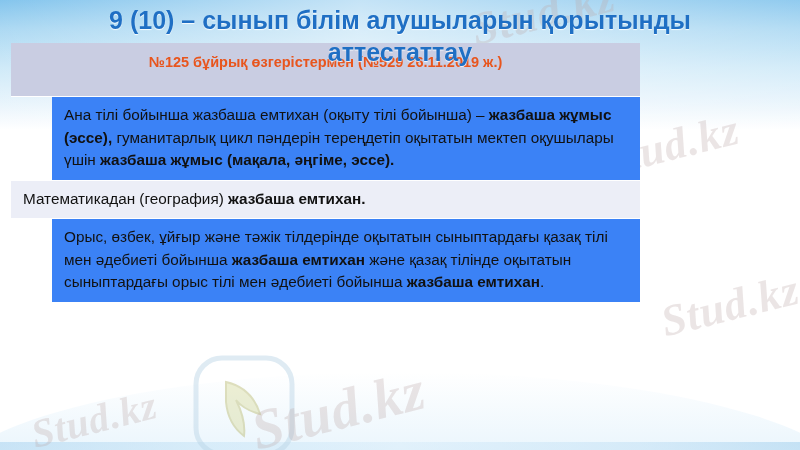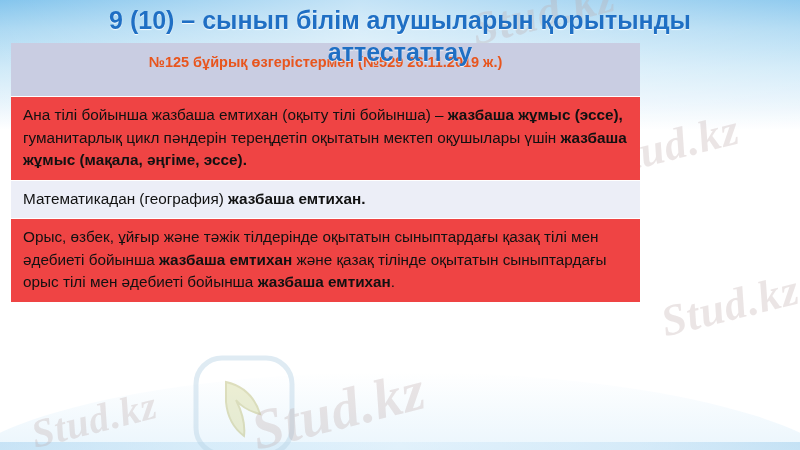--- a/index.html
+++ b/index.html
@@ -103,21 +103,21 @@
     z-index: 4;
   }
   .row {
     box-sizing: border-box;
     border-bottom: 1px solid #ffffff;
     padding: 7px 10px 8px 12px;
     font-size: 15.3px;
     line-height: 22.5px;
     color: #111111;
   }
-  .row.shade-dark { background: #ef4444; }
+  .row.shade-dark { background: #3b82f6; margin-left: 41px; }
   .row.shade-light { background: #eceef7; }
 
   .row.header-row {
     height: 54px;
     padding: 8px 10px 0 10px;
     text-align: center;
     background: #c9cde2;
   }
   .header-text {
     font-size: 14.5px;

